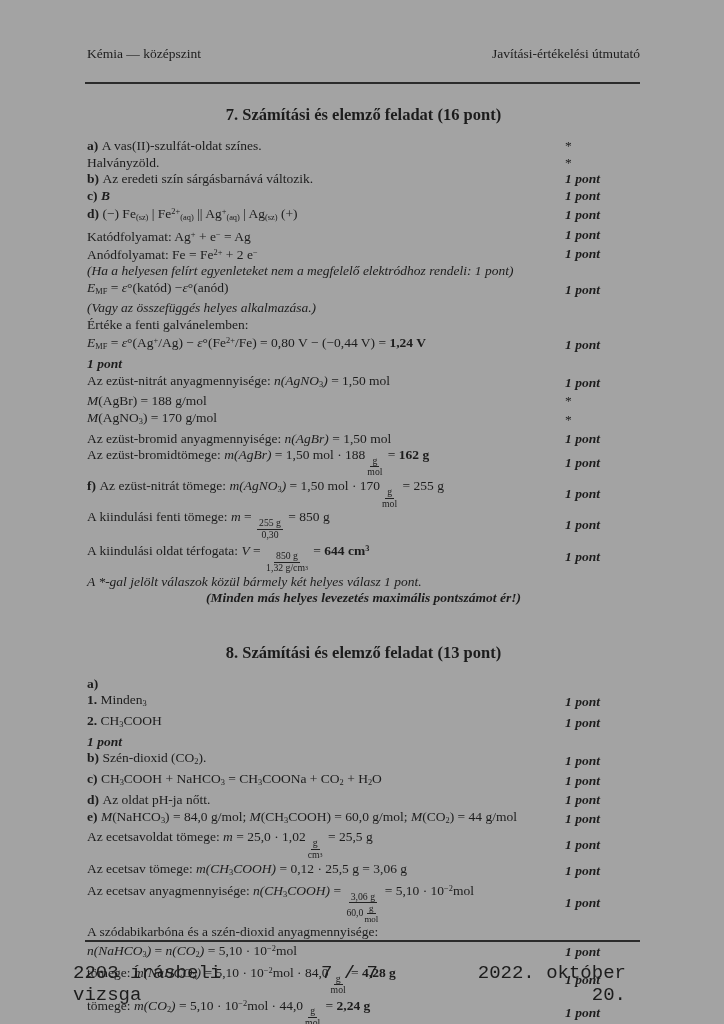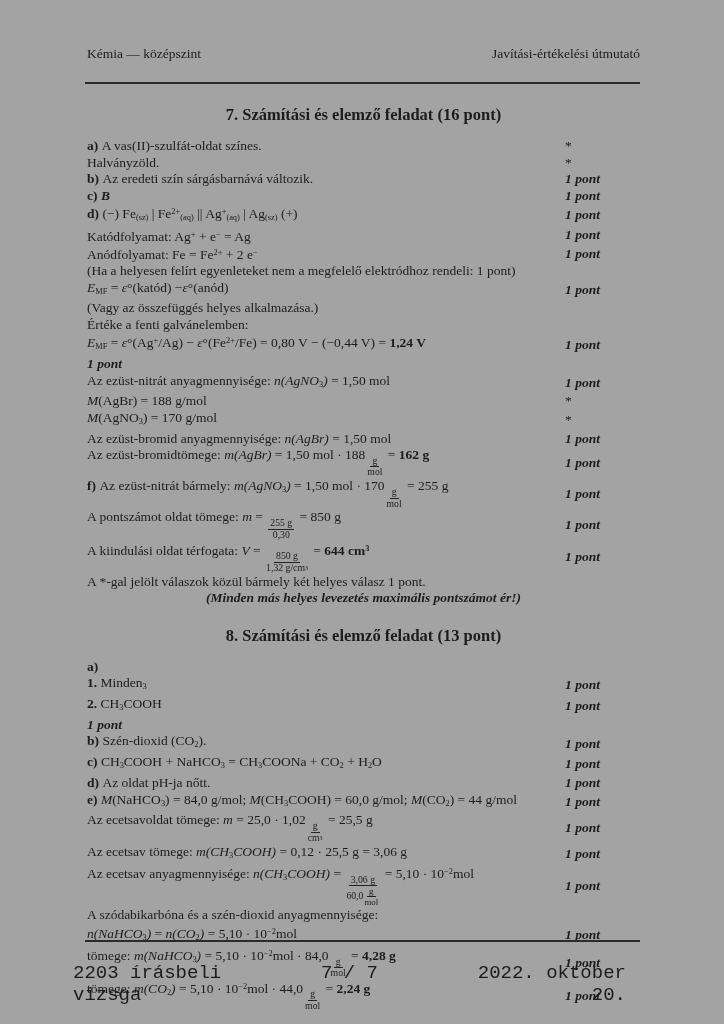--- a/index.html
+++ b/index.html
@@ -12,31 +12,31 @@
   .rule{position:absolute;left:85px;width:555px;border-top:2.2px solid #2b2b2b;height:0;}
   .header-rule{top:82px;}
   .footer-rule{top:940px;}
   .footer{position:absolute;top:962px;left:73px;width:553px;display:flex;font-size:19px;font-family:Liberation Mono, monospace;}
   .footer .f-left{flex:1;text-align:left;}
   .footer .f-center{flex:1;text-align:center;}
   .footer .f-right{flex:1;text-align:right;}
 
   .content{position:absolute;top:99px;left:87px;width:553px;}
   .sec-title{font-size:16.5px;font-weight:bold;text-align:center;margin:6px 0 13px 0;}
-  .sec-title.t8{margin-top:19px;}
+  .sec-title.t8{margin-top:36px;}
 
   .row{display:flex;align-items:center;min-height:16.5px;font-size:13.5px;line-height:16.5px;}
   .row-content{flex:0 0 478px;white-space:pre-wrap;}
   .row-points{flex:1;white-space:nowrap;}
   .row-points.pont{font-weight:bold;font-style:italic;}
   .row.center .row-content{flex:1;text-align:center;}
 
   .st-n{}
   .st-b{font-weight:bold;}
-  .st-i{}
+  .st-i{font-style:italic;}
   .st-bi{font-weight:bold;font-style:italic;}
   .st-mi{font-style:italic;}
   .st-sub{font-size:0.62em;vertical-align:-0.28em;}
   .st-sup{font-size:0.62em;vertical-align:0.45em;}
   .st-bsup{font-size:0.62em;vertical-align:0.5em;font-weight:bold;}
 
   .frac{display:inline-flex;flex-direction:column;align-items:center;vertical-align:-0.45em;
         font-size:0.72em;line-height:1.12;margin:0 2px;text-align:center;}
   .frac .num{border-bottom:1px solid #222;padding:0 2px;white-space:nowrap;}
   .frac .den{white-space:nowrap;display:inline-flex;align-items:center;}
@@ -123,27 +123,27 @@
           <div class="row-content"><span class="st-n">Az ezüst-bromid anyagmennyisége: </span><span class="st-mi">n</span><span class="st-mi">(AgBr)</span><span class="st-n"> = 1,50 mol</span></div>
           <div class="row-points pont">1 pont</div>
         </div>
         <div class="row">
           <div class="row-content"><span class="st-n">Az ezüst-bromidtömege: </span><span class="st-mi">m</span><span class="st-mi">(AgBr)</span><span class="st-n"> = 1,50 mol · 188</span><span class="frac"><span class="num"><span class="st-n">g</span></span><span class="den">
                 <span class="st-n">mol</span>
               </span></span><span class="st-n"> = </span><span class="st-b">162 g</span></div>
           <div class="row-points pont">1 pont</div>
         </div>
         <div class="row">
-          <div class="row-content"><span class="st-b">f) </span><span class="st-n">Az ezüst-nitrát bármely: </span><span class="st-mi">m</span><span class="st-mi">(AgNO</span><span class="st-sub">3</span><span class="st-mi">)</span><span class="st-n"> = 1,50 mol · 170</span><span class="frac"><span class="num"><span class="st-n">g</span></span><span class="den">
+          <div class="row-content"><span class="st-b">f) </span><span class="st-n">Az ezüst-nitrát tömege: </span><span class="st-mi">m</span><span class="st-mi">(AgNO</span><span class="st-sub">3</span><span class="st-mi">)</span><span class="st-n"> = 1,50 mol · 170</span><span class="frac"><span class="num"><span class="st-n">g</span></span><span class="den">
                 <span class="st-n">mol</span>
               </span></span><span class="st-n"> = 255 g</span></div>
           <div class="row-points pont">1 pont</div>
         </div>
         <div class="row">
-          <div class="row-content"><span class="st-n">A pontszámot oldat tömege: </span><span class="st-mi">m</span><span class="st-n"> = </span><span class="frac"><span class="num"><span class="st-n">255 g</span></span><span class="den">
+          <div class="row-content"><span class="st-n">A kiindulási fenti tömege: </span><span class="st-mi">m</span><span class="st-n"> = </span><span class="frac"><span class="num"><span class="st-n">255 g</span></span><span class="den">
                 <span class="st-n">0,30</span>
               </span></span><span class="st-n"> = 850 g</span></div>
           <div class="row-points pont">1 pont</div>
         </div>
         <div class="row">
           <div class="row-content"><span class="st-n">A kiindulási oldat térfogata: </span><span class="st-mi">V</span><span class="st-n"> = </span><span class="frac"><span class="num"><span class="st-n">850 g</span></span><span class="den">
                 <span class="st-n">1,32 g/cm</span>
                 <span class="st-sup">3</span>
               </span></span><span class="st-n"> = </span><span class="st-b">644 cm</span><span class="st-bsup">3</span></div>
           <div class="row-points pont">1 pont</div>

